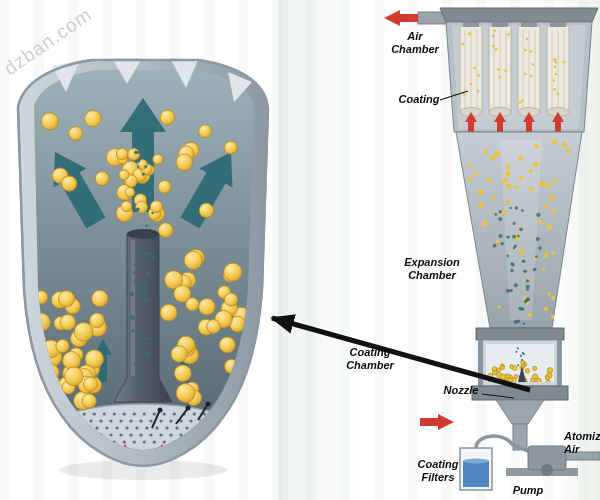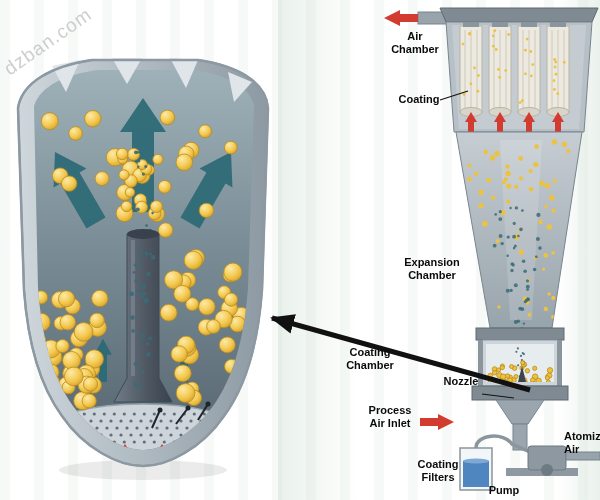--- a/index.html
+++ b/index.html
@@ -9,21 +9,21 @@
       background:repeating-linear-gradient(90deg, rgba(173,199,178,0.10) 0 10px, rgba(255,255,255,0) 10px 34px);}
   .blob1{position:absolute;left:278px;top:0;width:80px;height:500px;
       background:linear-gradient(90deg,rgba(178,205,184,.28),rgba(255,255,255,0));}
   .blob2{position:absolute;left:556px;top:0;width:44px;height:500px;
       background:linear-gradient(90deg,rgba(255,255,255,0),rgba(172,200,176,.25));}
   svg.layer{position:absolute;top:0;}
   #left-view{left:0;}
   #right-view{left:300px;}
   #overlay{left:0;pointer-events:none;}
   .lbl{position:absolute;font-weight:bold;font-size:11px;line-height:1.2;color:#0b0b0b;text-align:center;}
-  .lbl span{display:block;white-space:nowrap;}
+  .lbl span{display:block;white-space:nowrap;font-style:italic;}
   .lbl.la{text-align:left;}
   .wm{position:absolute;left:0px;top:62px;transform:rotate(-35deg);transform-origin:left top;
       font-size:19px;color:#c2c2c2;opacity:.8;letter-spacing:1px;}
 </style>
 </head>
 <body>
 
 <div class="stage">
   <div class="bg"></div>
   <div class="blob1"></div>
@@ -681,32 +681,28 @@
     <span>Coating</span>
   </div>
   <div class="lbl" style="left:396px;top:256px;width:72px">
     <span>Expansion</span>
     <span>Chamber</span>
   </div>
   <div class="lbl" style="left:330px;top:346px;width:80px">
     <span>Coating</span>
     <span>Chamber</span>
   </div>
-  <div class="lbl" style="left:438px;top:375px;width:46px">
+  <div class="lbl" style="left:438px;top:384px;width:46px">
     <span>Nozzle</span>
-  </div>
-  <div class="lbl" style="left:360px;top:404px;width:60px">
-    <span>Process</span>
-    <span>Air Inlet</span>
   </div>
   <div class="lbl" style="left:414px;top:458px;width:48px">
     <span>Coating</span>
     <span>Filters</span>
   </div>
-  <div class="lbl" style="left:482px;top:484px;width:44px">
+  <div class="lbl" style="left:506px;top:484px;width:44px">
     <span>Pump</span>
   </div>
   <div class="lbl la" style="left:564px;top:430px;width:70px">
     <span>Atomizing</span>
     <span>Air</span>
   </div>
 
   <div class="wm">dzban.com</div>
 </div>
 

